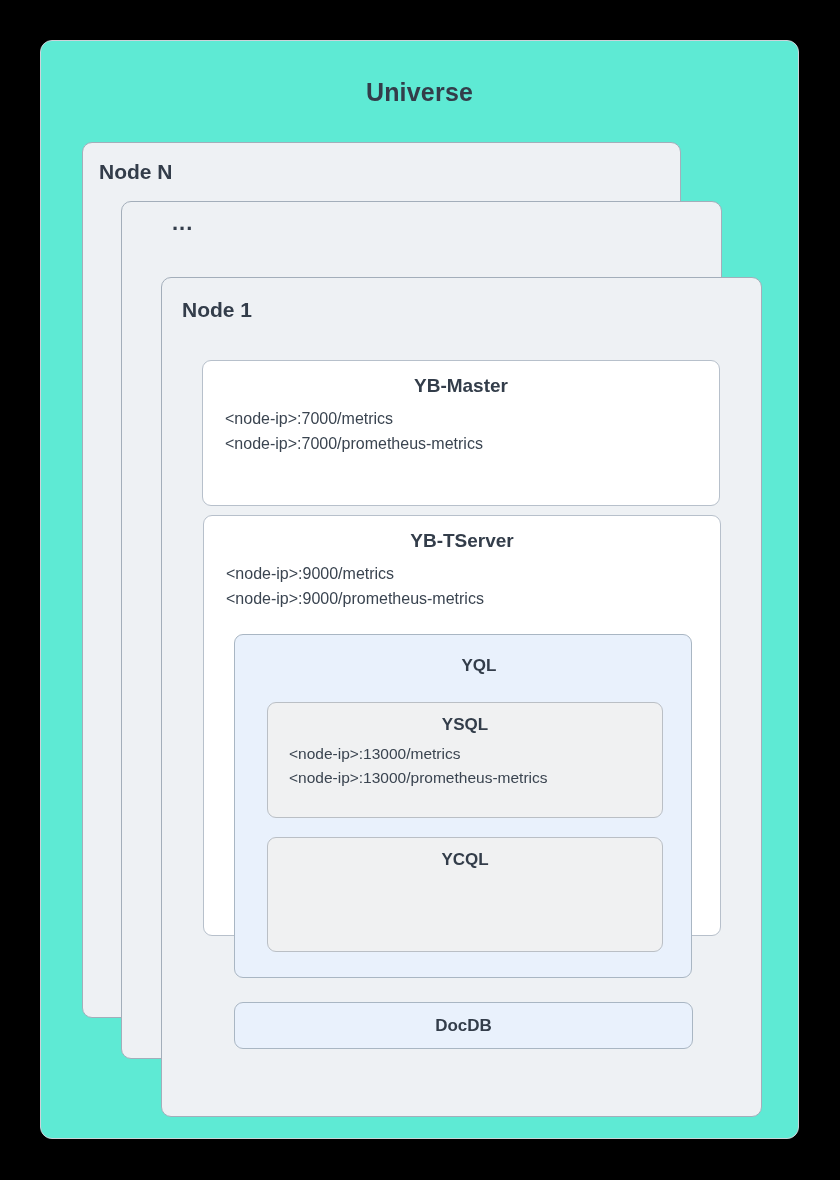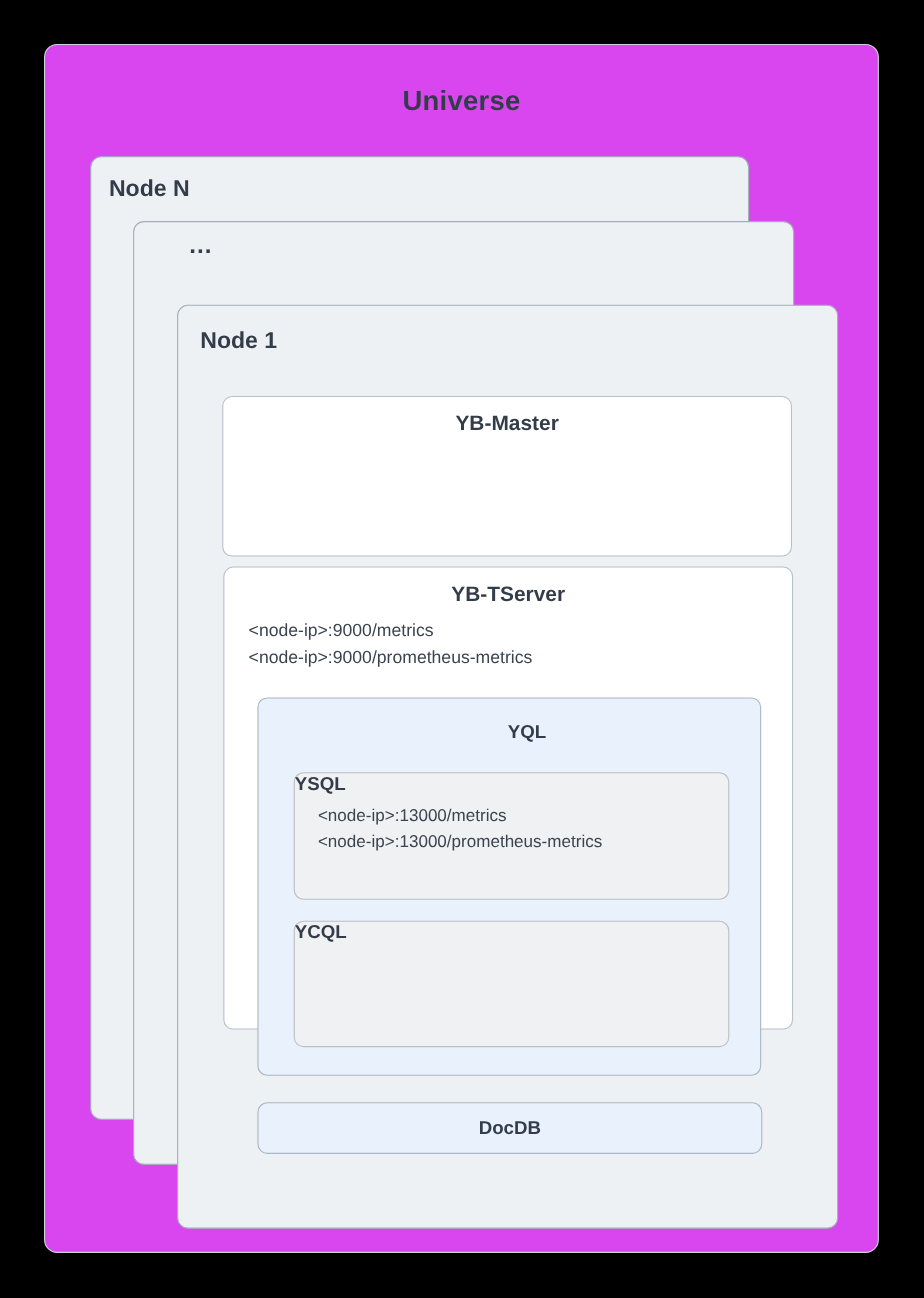--- a/index.html
+++ b/index.html
@@ -7,21 +7,21 @@
     width: 840px; height: 1180px;
     background: #000000;
     font-family: "Liberation Sans", "DejaVu Sans", sans-serif;
     color: #36404d;
     overflow: hidden;
   }
   .card {
     position: absolute;
     left: 40px; top: 40px;
     width: 759px; height: 1099px;
-    background: #d946ef;
+    background: #5eead4;
     border: 1px solid #ccd3da;
     border-radius: 12px;
   }
   .universe-title {
     position: absolute;
     left: 0; right: 0; top: 37px;
     text-align: center;
     font-size: 25px;
     font-weight: bold;
     color: #333d4a;
@@ -85,21 +85,22 @@
   }
   .subapi-box {
     position: absolute;
     background: #f0f1f2;
     border: 1px solid #babfc5;
     border-radius: 9px;
   }
   .ysql { left: 32px; top: 67px;  width: 396px; height: 116px; }
   .ycql { left: 32px; top: 202px; width: 396px; height: 115px; }
   .subapi-title {
-    text-align: left;
+    margin-top: 12px;
+    text-align: center;
     font-size: 17px;
     font-weight: bold;
     color: #333d4a;
   }
   .subapi-box .endpoints { margin-top: 7px; padding-left: 21px; font-size: 15.5px; line-height: 24px; }
   .docdb {
     position: absolute;
     left: 30px; top: 486px;
     width: 459px; height: 47px;
     background: #e9f1fc;
@@ -125,20 +126,24 @@
 
   <div class="node-box node-mid">
     <div class="node-label node-mid-label">...</div>
   </div>
 
   <div class="node-box node-1">
     <div class="node-label node-1-label">Node 1</div>
 
     <div class="component-box yb-master">
       <div class="component-title">YB-Master</div>
+      <div class="endpoints">
+        <div>&lt;node-ip&gt;:7000/metrics</div>
+        <div>&lt;node-ip&gt;:7000/prometheus-metrics</div>
+      </div>
     </div>
 
     <div class="component-box yb-tserver">
       <div class="component-title">YB-TServer</div>
       <div class="endpoints">
         <div>&lt;node-ip&gt;:9000/metrics</div>
         <div>&lt;node-ip&gt;:9000/prometheus-metrics</div>
       </div>
 
       <div class="api-box yql">

